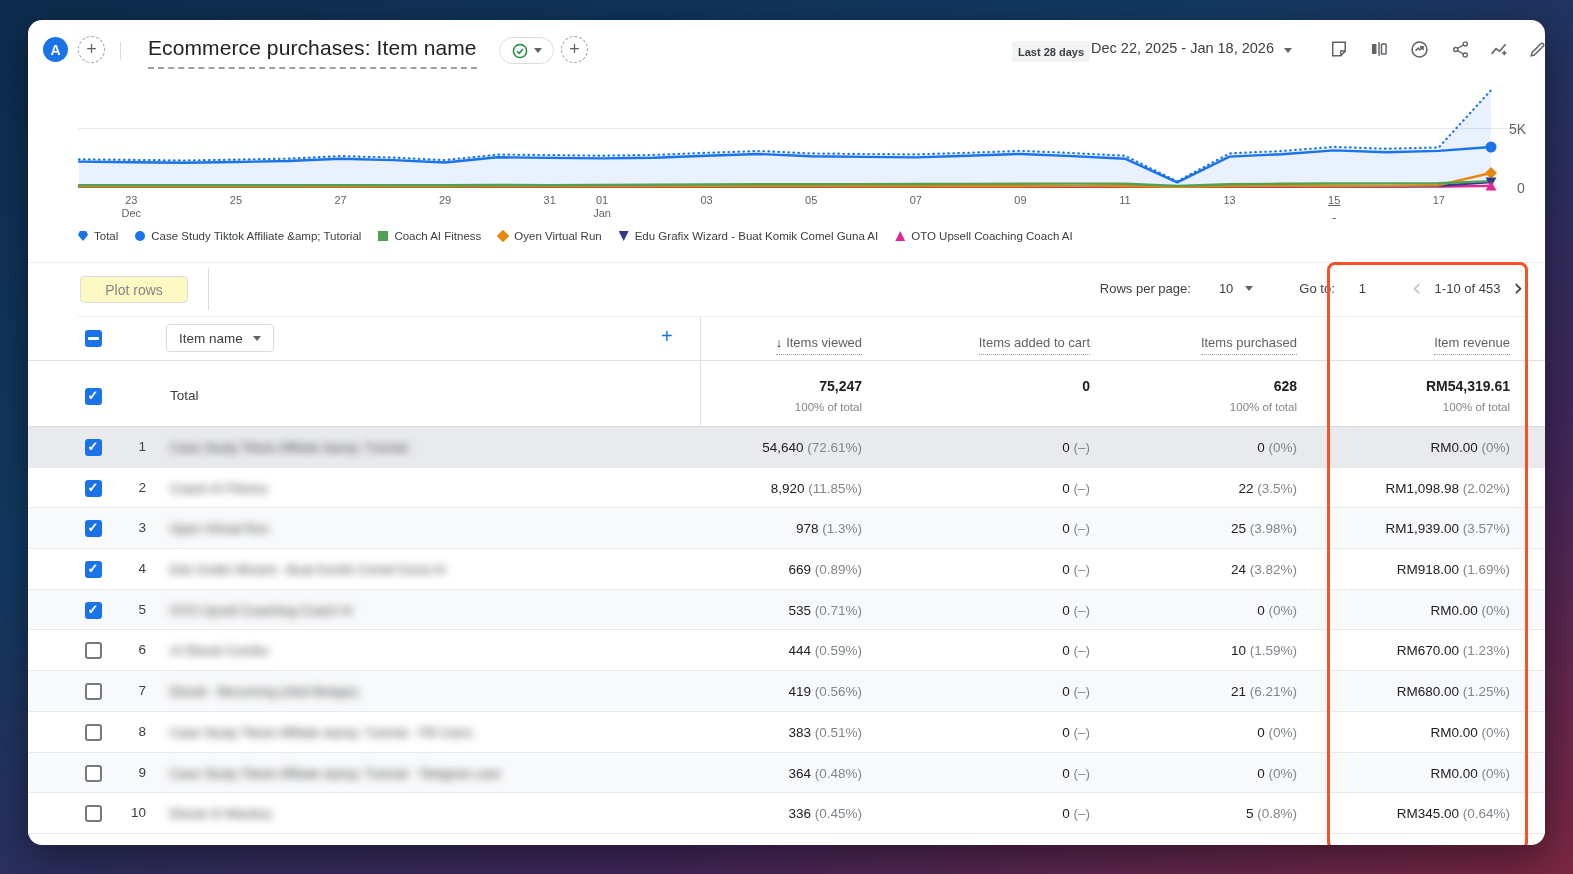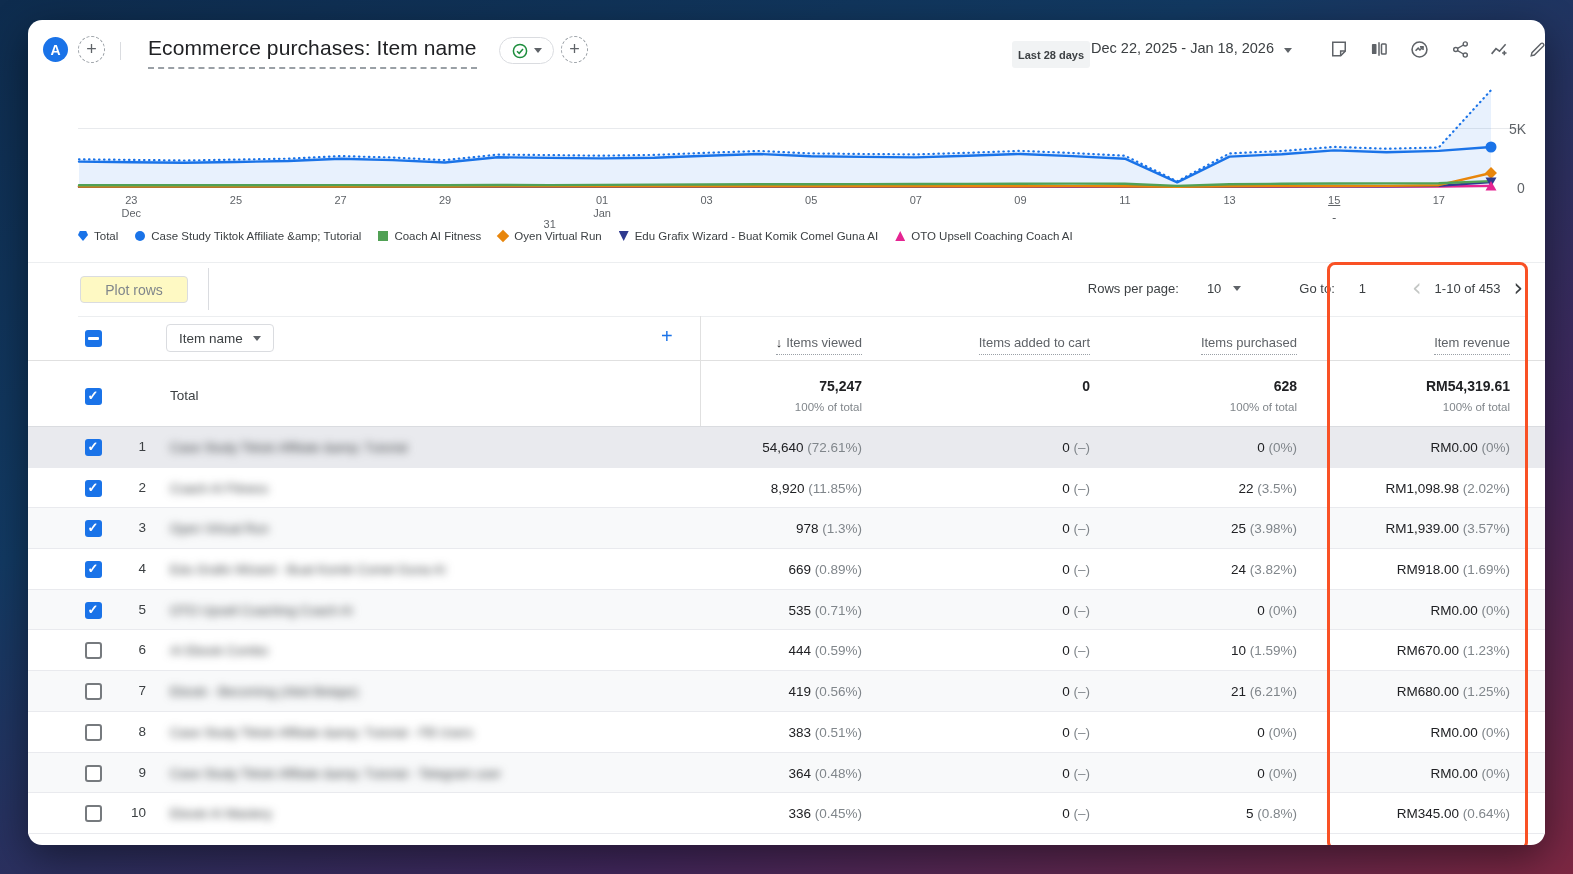--- a/index.html
+++ b/index.html
@@ -18,21 +18,21 @@
     border:1.6px dashed #9aa0a6; color:#5f6368; font-size:18px; font-weight:400;
     display:flex; align-items:center; justify-content:center; background:#fff; cursor:pointer; }
   .vdiv { position:absolute; width:1px; background:#dadce0; }
   .report-title { position:absolute; left:120px; top:16px; font-size:21px; color:#202124;
     border-bottom:2px dashed #9aa0a6; padding-bottom:7px; letter-spacing:.1px; }
   .title-badge { position:absolute; left:471px; top:17px; width:55px; height:27px;
     border:1px solid #dadce0; border-radius:14px; display:flex; align-items:center;
     justify-content:center; gap:6px; background:#fff; cursor:pointer; }
   .caret { width:0; height:0; border-left:4.5px solid transparent; border-right:4.5px solid transparent;
     border-top:5px solid #5f6368; display:inline-block; }
-  .range-chip { position:absolute; left:984px; top:21px; height:27px; padding:0 6px;
+  .range-chip { position:absolute; left:984px; top:21px; height:21px; padding:0 6px;
     background:#f1f3f4; color:#3c4043; font-size:11px; font-weight:bold;
     display:flex; align-items:center; border-radius:3px; }
   .range-text { position:absolute; left:1063px; top:20px; font-size:14.5px; color:#3c4043; }
   .range-caret { position:absolute; left:1256px; top:28px; }
   .hicon { position:absolute; top:16px; width:26px; height:26px; display:flex;
     align-items:center; justify-content:center; cursor:pointer; }
   .hicon svg { stroke:#5f6368; fill:none; stroke-width:1.8; }
 
   
   .gridline { position:absolute; height:1px; background:#e8eaed; }
@@ -181,21 +181,21 @@
         <div>&nbsp;</div>
       </div>
       <div class="xtick" style="left: 312.5px; top: 174px;">
         <div>27</div>
         <div>&nbsp;</div>
       </div>
       <div class="xtick" style="left: 417.1px; top: 174px;">
         <div>29</div>
         <div>&nbsp;</div>
       </div>
-      <div class="xtick" style="left: 521.7px; top: 174px; margin-top: 24px;">
+      <div class="xtick" style="left: 521.7px; top: 174px;">
         <div>31</div>
         <div>&nbsp;</div>
       </div>
       <div class="xtick" style="left: 574px; top: 174px;">
         <div>01</div>
         <div>Jan</div>
       </div>
       <div class="xtick" style="left: 678.6px; top: 174px;">
         <div>03</div>
         <div>&nbsp;</div>
@@ -261,21 +261,21 @@
   </div>
 </div>
 
   <div class="hline" style="left:0px; top:242px; width:1517px; background:#eceef0;"></div>
   <div class="btn-outline" style="left:52px; top:256px; width:108px; height:27px;">Plot rows</div>
   <div class="vdiv" style="left:180px; top:248px; height:42px;"></div>
   <div class="controls-right">
     <span>Rows per page:</span>
     <span style="margin-left:28px;">10</span>
     <span class="caret" style="margin-left:12px;"></span>
-    <span style="margin-left:58px;text-align:center;">Go to:</span>
+    <span style="margin-left:46px;text-align:center;">Go to:</span>
     <span style="margin-left:24px;">1</span>
     <span class="pg-chev" style="margin-left:46px; color:#c4c7c5;">‹</span>
     <span style="margin-left:13px;">1-10 of 453</span>
     <span class="pg-chev" style="margin-left:13px; color:#3c4043;">›</span>
   </div>
 
   <div class="hline" style="left:50px; top:296px; width:1447px; background:#eceef0;"></div>
   <div class="cb ind" style="position:absolute; left:57px; top:310px;"></div>
   <div class="pill-select" style="position:absolute; left:138px; top:304px;">
     <span>Item name</span>

